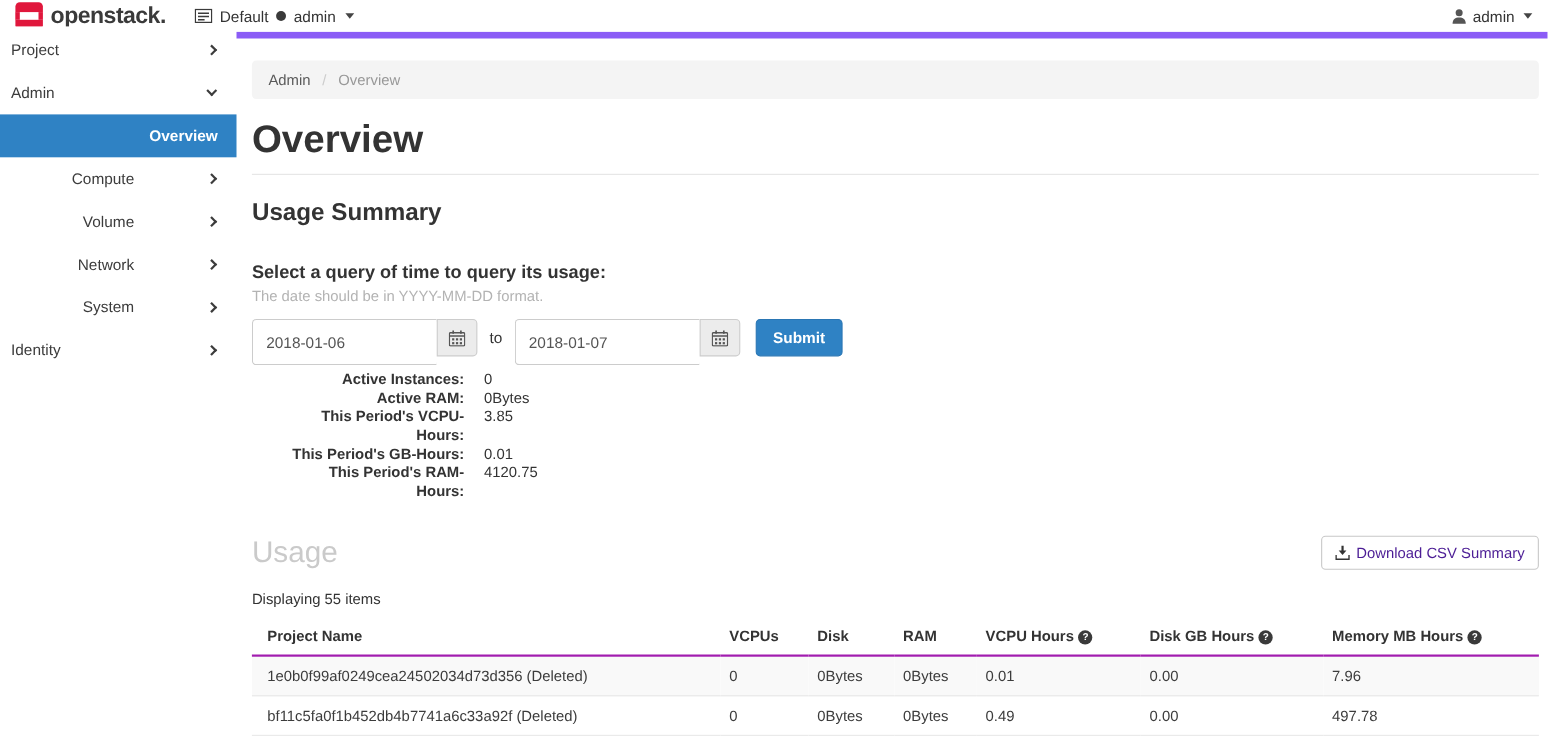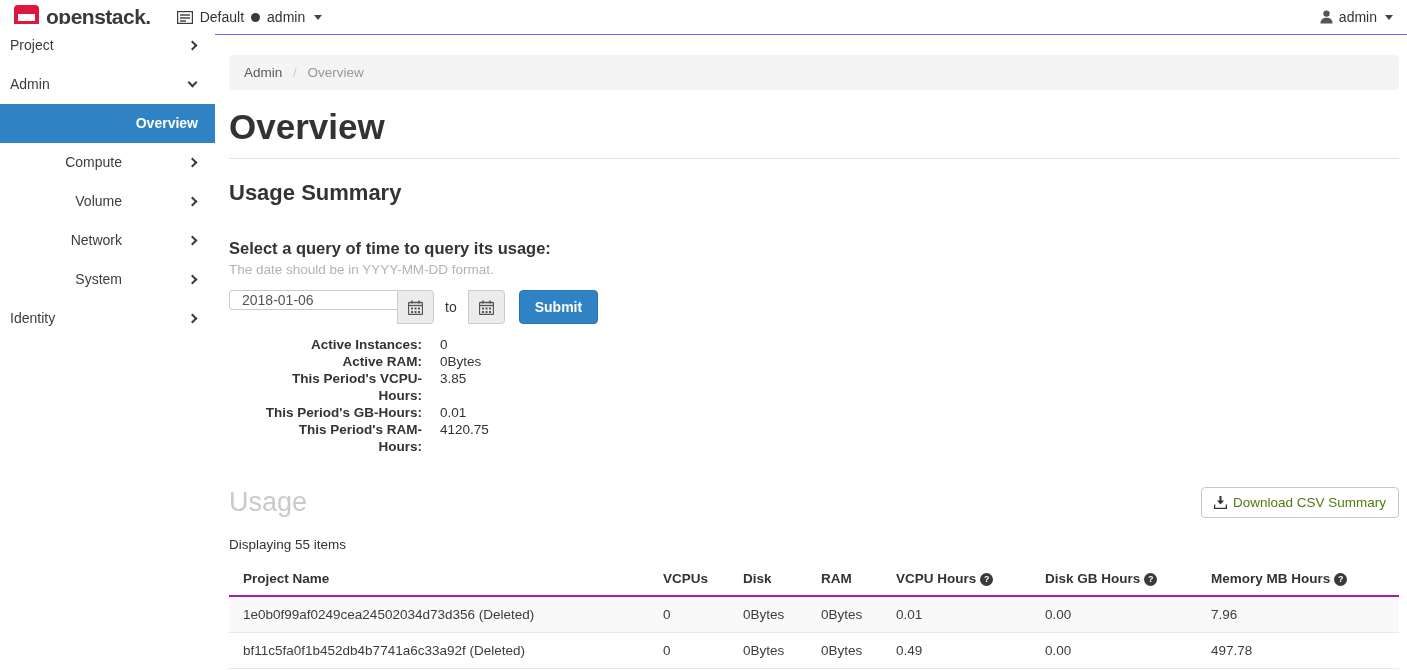--- a/index.html
+++ b/index.html
@@ -5,21 +5,21 @@
   * { box-sizing: border-box; margin: 0; padding: 0; }
   html,body { width:1407px; height:670px; overflow:hidden; }
   body {
     font-family: "Liberation Sans", "DejaVu Sans", sans-serif;
     color:#333; background:#fff; position:relative; font-size:14px;
   }
 
   
   .navbar {
     height:35px; display:flex; align-items:center;
-    border-bottom:1px solid #8b5cf6; padding:0 14px; background:#fff;
+    border-bottom:6px solid #8b5cf6; padding:0 14px; background:#fff;
   }
   .brand { display:flex; align-items:center; gap:7px; }
   .logo-mark { position:relative; width:25px; height:25px; border-radius:4px; }
   .logo-band { position:absolute; left:0; right:0; top:9px; height:7px; background:#fff; }
   .logo-nub { position:absolute; top:9px; width:4px; height:7px; }
   .brand-text { font-size:21px; font-weight:bold; color:#3a3a3a; letter-spacing:-0.5px; }
   .ctx { display:flex; align-items:center; gap:7px; margin-left:26px; font-size:14px; color:#333; cursor:pointer; }
   .nav-right { margin-left:auto; display:flex; align-items:center; gap:6px; font-size:14px; cursor:pointer; }
   .dot-sep { width:9px; height:9px; border-radius:50%; background:#3a3a3a; display:inline-block; }
   .caret { width:0; height:0; border-left:4px solid transparent; border-right:4px solid transparent; border-top:5px solid #444; display:inline-block; margin-left:2px; }
@@ -49,21 +49,21 @@
   .page-title { font-size:35px; font-weight:bold; color:#333; margin:17px 0 11px 0; }
   .title-rule { border:none; border-top:1px solid #e5e5e5; margin:0; }
 
   .section-h { font-size:22px; font-weight:bold; margin-top:21px; }
   .prompt { font-size:16.5px; font-weight:bold; margin-top:33px; }
   .hint { font-size:13.5px; color:#b3b3b3; margin-top:4px; }
 
   .date-form { display:flex; align-items:center; margin-top:13px; }
   .input-group { display:flex; height:34px; }
   .date-input {
-    width:168px; height:20px; border:1px solid #ccc; border-right:none;
+    width:168px; height:42px; border:1px solid #ccc; border-right:none;
     border-radius:4px 0 0 4px; padding:6px 12px; font-size:14px; color:#555;
     font-family:"Liberation Sans", sans-serif; outline:none; background:#fff;
   }
   .input-addon {
     width:37px; height:34px; background:#ececec; border:1px solid #ccc;
     border-radius:0 4px 4px 0; display:flex; align-items:center; justify-content:center;
   }
   .to-label { margin:0 11px; font-size:14px; }
   .btn-submit {
     margin-left:14px; height:34px; padding:0 15px; border:1px solid #2a76b4;
@@ -73,21 +73,21 @@
 
   .stats { margin-top:12px; font-size:13.5px; }
   .stats-row { display:flex; line-height:17px;margin-left:32px; }
   .stats-row dt { width:161px; text-align:right; font-weight:bold; }
   .stats-row dd { margin-left:18px; }
 
   .usage-head { display:flex; align-items:center; justify-content:space-between; margin-top:32px; }
   .usage-title { font-size:27px; color:#cacaca; }
   .btn-csv {
     background:#fff; border:1px solid #c8c8c8; border-radius:4px; height:31px;
-    padding:0 12px; font-size:13.5px; color:#4d7c0f; display:flex; align-items:center; gap:6px;
+    padding:0 12px; font-size:13.5px; color:#4c1d95; display:flex; align-items:center; gap:6px;
     cursor:pointer; font-family:"Liberation Sans", sans-serif;
   }
 
   .count-text { margin-top:19px; font-size:13.5px; }
 
   table.usage { width:100%; border-collapse:collapse; margin-top:10px; font-size:13.5px; table-layout:fixed; }
   table.usage th {
     text-align:left; font-weight:bold; padding:9px 8px; border-bottom:2px solid #a21caf;
   }
   table.usage td { padding:10px 8px; border-bottom:1px solid #e8e8e8; color:#3c3c3c; }
@@ -197,20 +197,21 @@
             <rect x="6.5" y="7.5" width="2" height="2" fill="#555"></rect>
             <rect x="10" y="7.5" width="2" height="2" fill="#555"></rect>
           <rect x="3" y="11" width="2" height="2" fill="#555"></rect>
             <rect x="6.5" y="11" width="2" height="2" fill="#555"></rect>
             <rect x="10" y="11" width="2" height="2" fill="#555"></rect>
         </svg>
       </span>
     </div>
     <span class="to-label">to</span>
     <div class="input-group">
+      <input class="date-input" type="text" value="2018-01-07" style="">
       <span class="input-addon">
         <svg class="icon-svg" width="15" height="15" viewBox="0 0 15 15">
           <rect x="0.5" y="2.5" width="14" height="12" rx="1" fill="none" stroke="#555" stroke-width="1.3"></rect>
           <line x1="0.5" y1="5.5" x2="14.5" y2="5.5" stroke="#555" stroke-width="1.3"></line>
           <line x1="4" y1="0.5" x2="4" y2="3.5" stroke="#555" stroke-width="1.5"></line>
           <line x1="11" y1="0.5" x2="11" y2="3.5" stroke="#555" stroke-width="1.5"></line>
           <rect x="3" y="7.5" width="2" height="2" fill="#555"></rect>
             <rect x="6.5" y="7.5" width="2" height="2" fill="#555"></rect>
             <rect x="10" y="7.5" width="2" height="2" fill="#555"></rect>
           <rect x="3" y="11" width="2" height="2" fill="#555"></rect>

